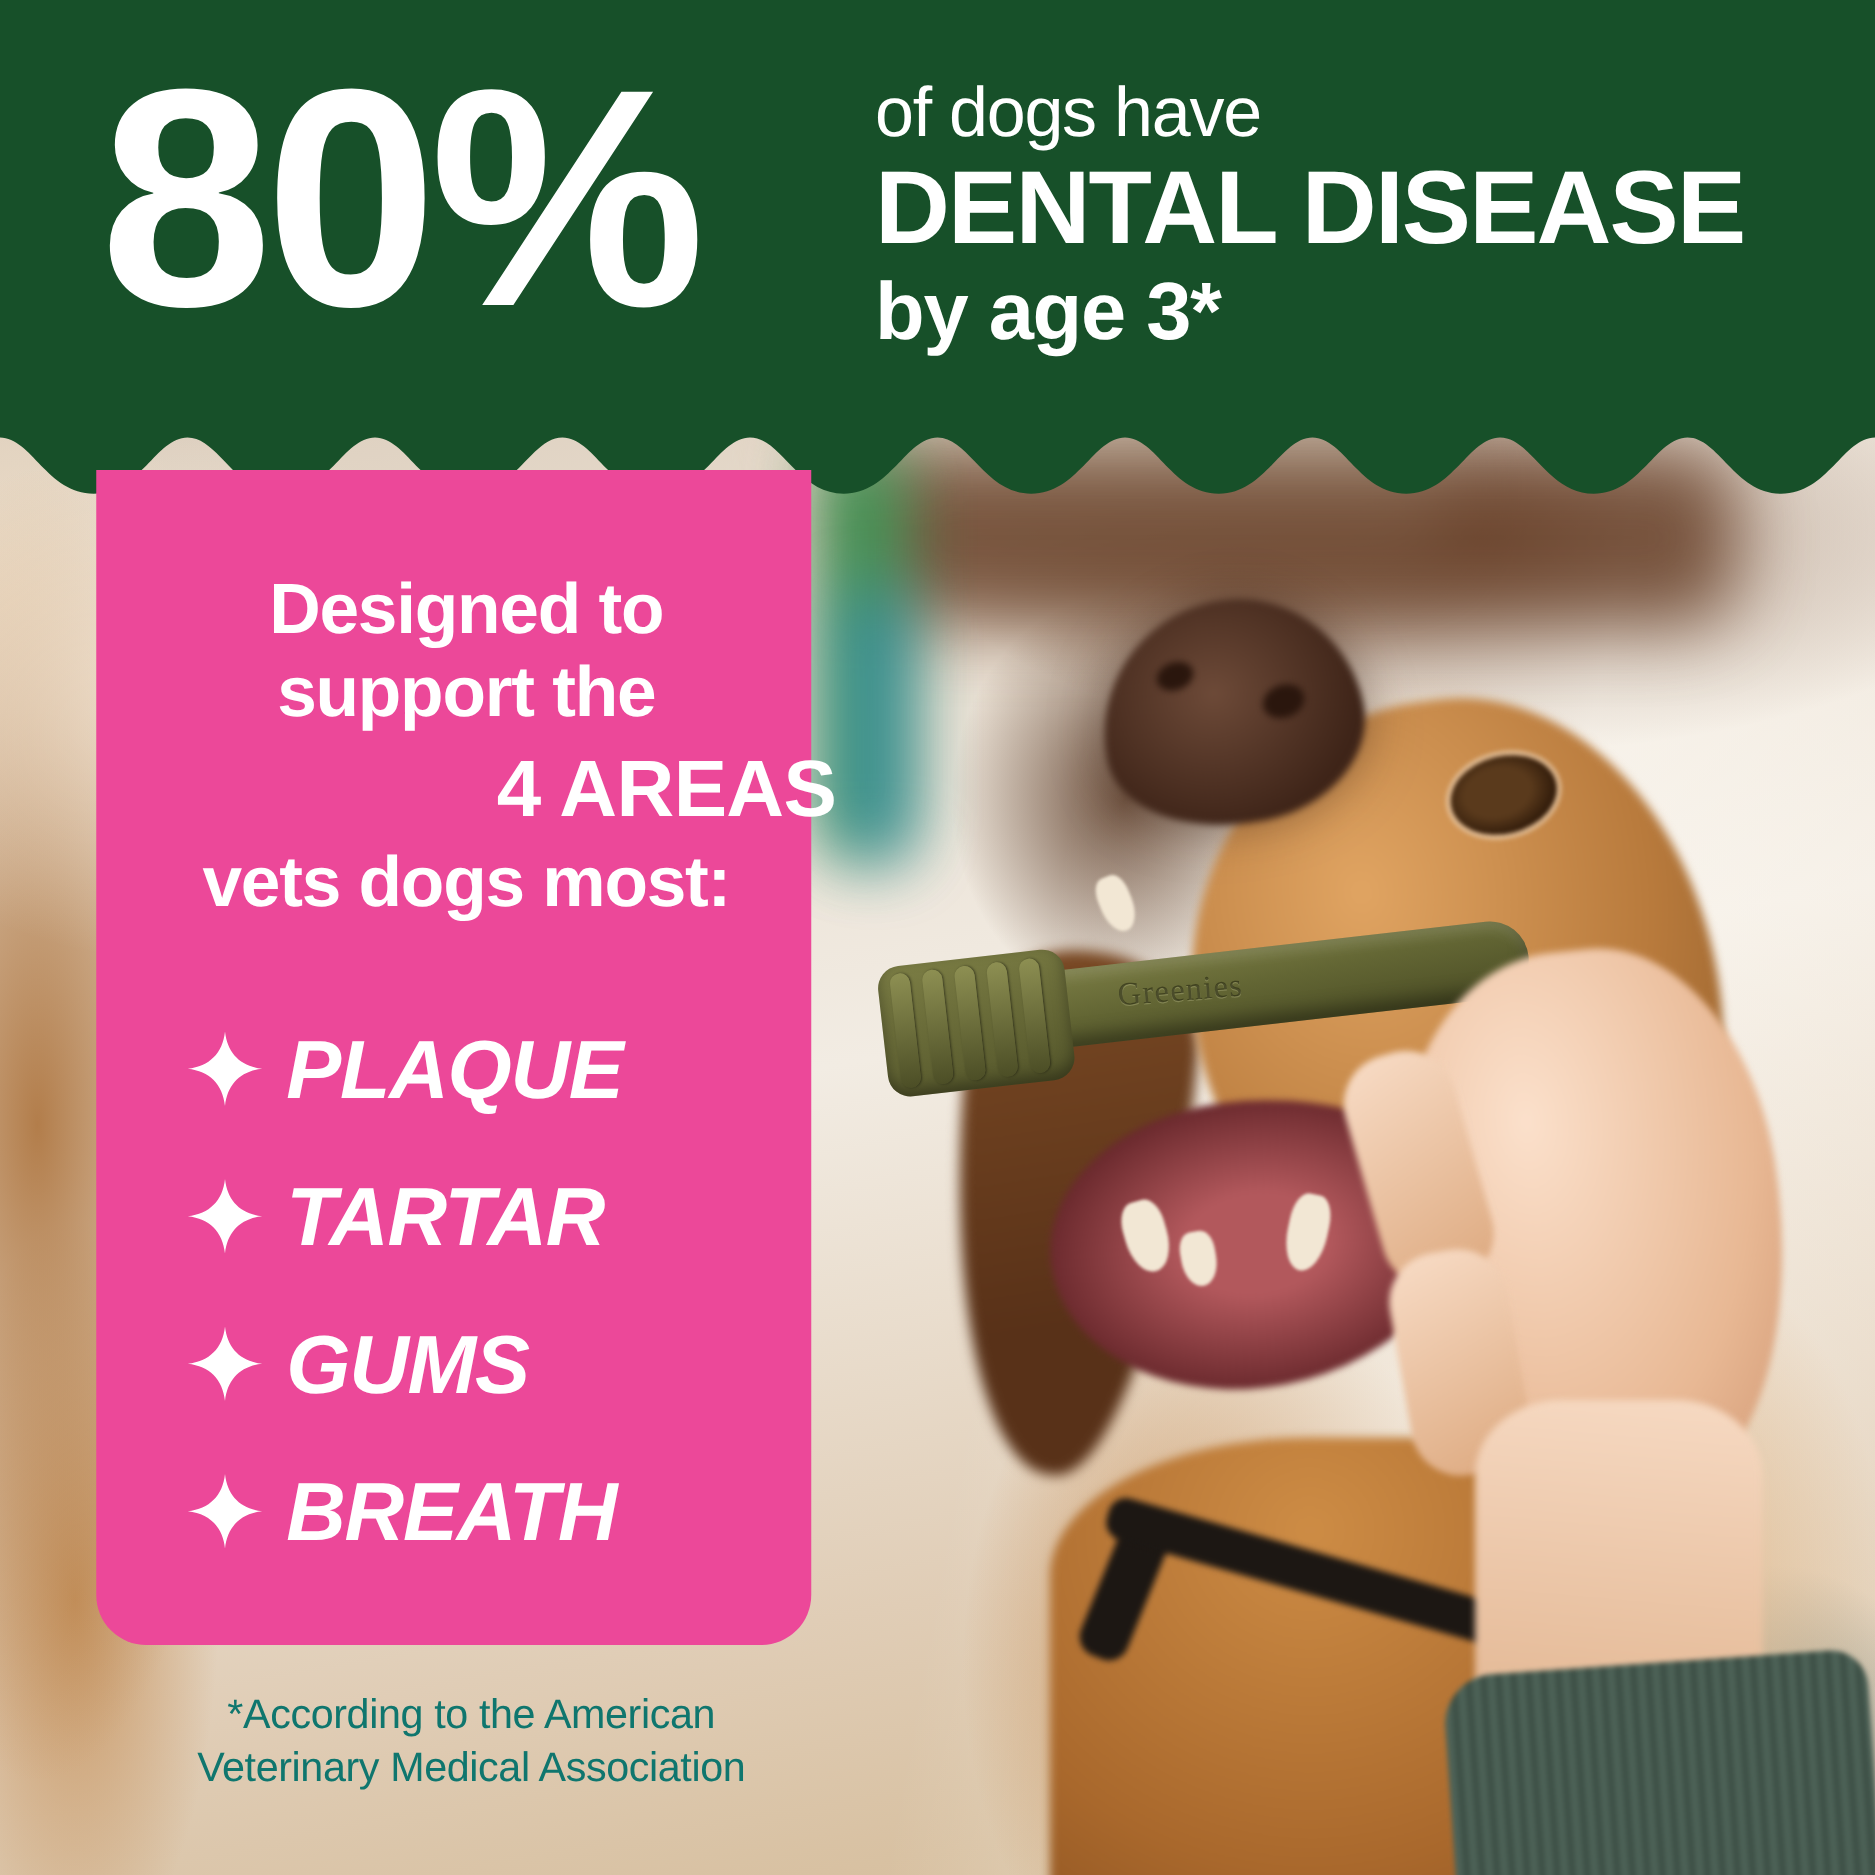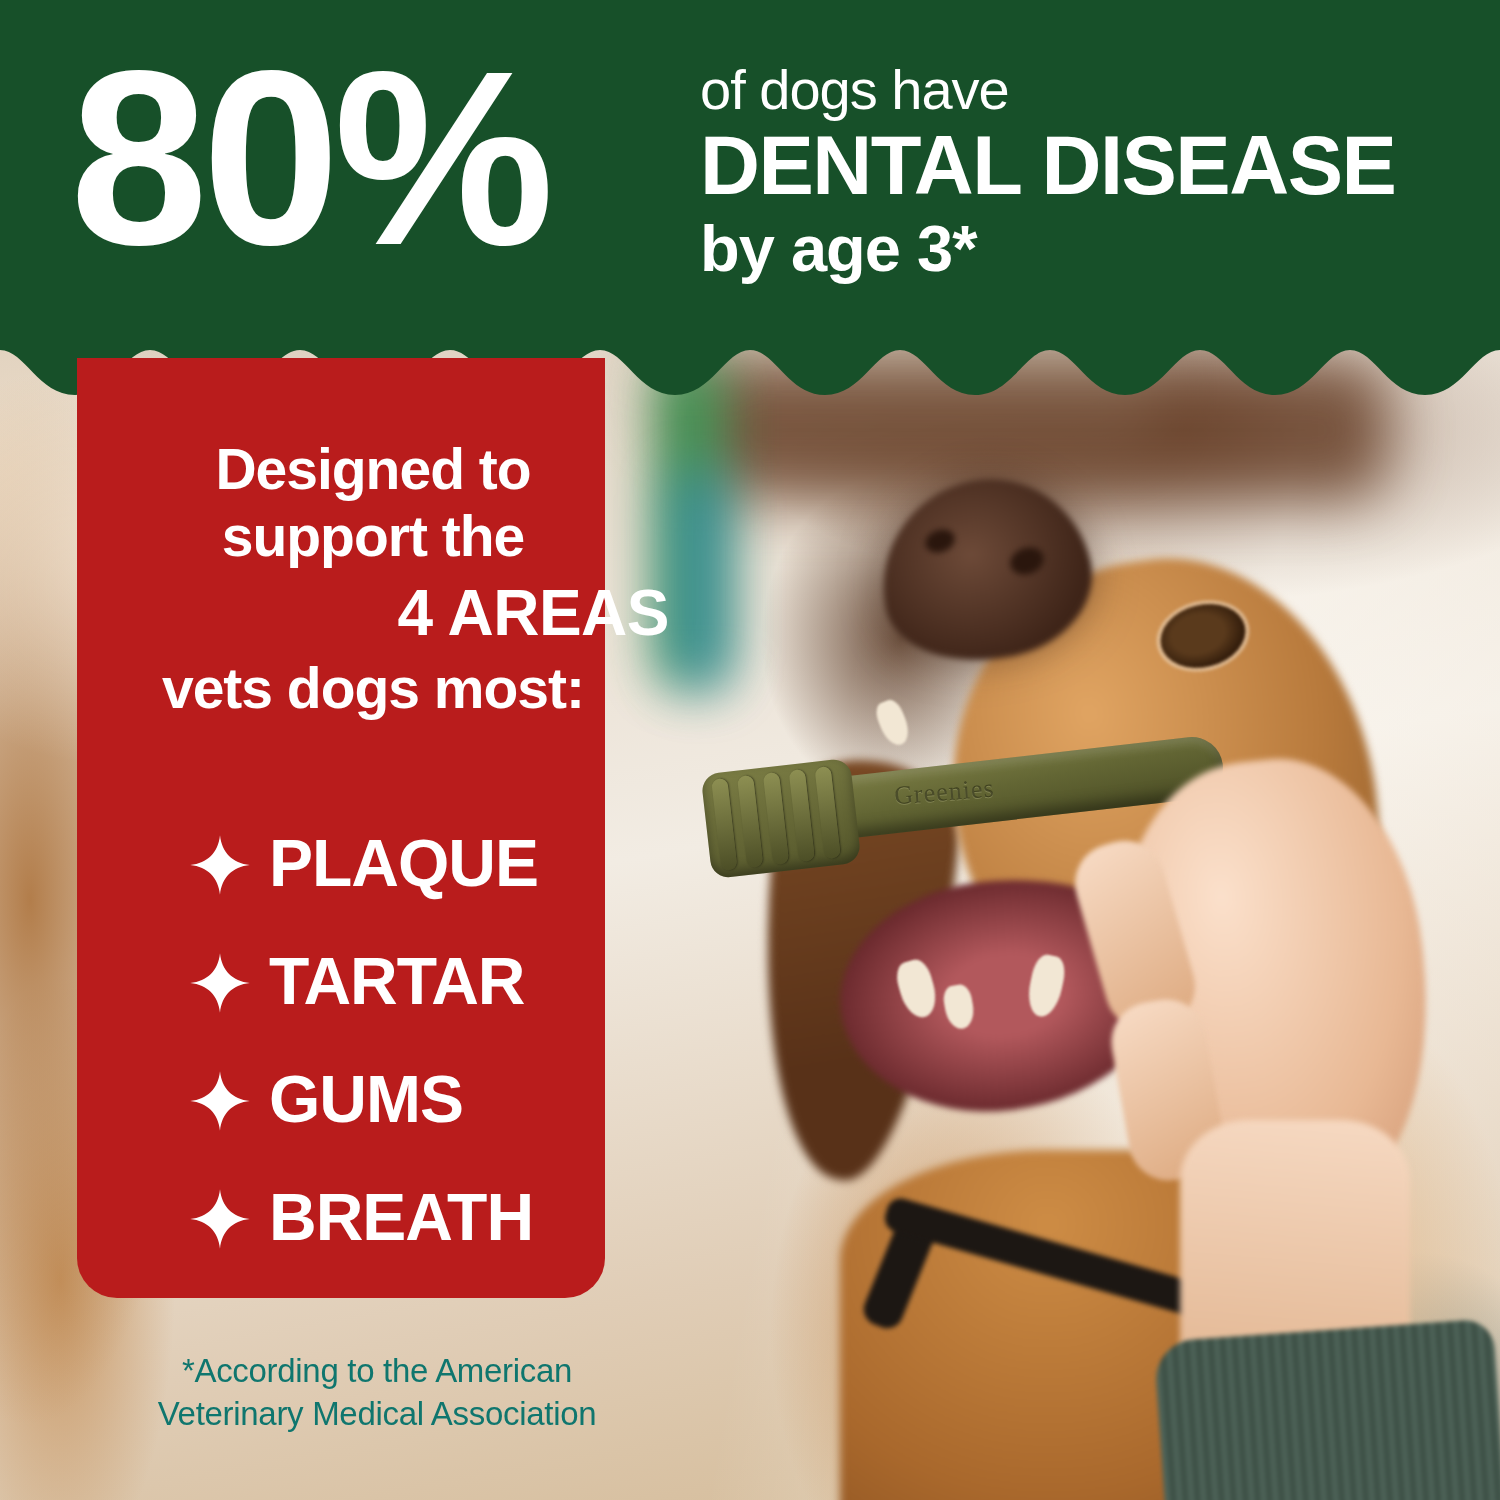--- a/index.html
+++ b/index.html
@@ -170,49 +170,49 @@
 
   
   .header {
     position: absolute; left: 0; top: 0; width: 1500px; height: 400px;
   }
   .header svg { position: absolute; left: 0; top: 0; }
   .header-text {
     position: absolute; left: 0; top: 0; width: 1500px; height: 340px;
   }
   .pct {
-    position: absolute; left: 70px; top: 34px;
+    position: absolute; left: 80px; top: 34px;
     font-size: 248px; font-weight: 700; color: #ffffff;
     letter-spacing: -6px; line-height: 1;
   }
   .hcol { position: absolute; left: 700px; top: 60px; width: 760px; color: #ffffff; }
   .h-line1 { font-size: 56px; font-weight: 400; line-height: 1.08; letter-spacing: -1px; }
   .h-line2 { font-size: 83px; font-weight: 800; line-height: 1.12; letter-spacing: -1.5px; }
   .h-line3 { font-size: 65px; font-weight: 600; line-height: 1.12; letter-spacing: -1px; }
 
   
   .panel {
-    position: absolute; left: 77px; top: 358px; width: 528px; height: 940px;
-    background: #b91c1c;
+    position: absolute; left: 77px; top: 376px; width: 572px; height: 940px;
+    background: #ec4899;
     border-radius: 0 0 40px 40px;
   }
   .panel-head {
     position: absolute; left: 0; top: 78px; width: 592px;
     text-align: center; color: #ffffff;
   }
   .ph-1, .ph-3 { font-size: 57px; font-weight: 600; line-height: 1.18; letter-spacing: -1px; }
   .ph-2 { font-size: 64px; font-weight: 800; line-height: 1.2; letter-spacing: -0.5px; margin-top: 4px; text-align: right; }
   .ph-3 { margin-top: 4px; }
 
   .bullets {
     position: absolute; left: 0; top: 420px; width: 592px;
   }
   .bullet {
-    display: flex; align-items: flex-end;
-    height: 118px; padding-left: 112px;
+    display: flex; align-items: center;
+    height: 118px; padding-left: 72px; font-style: italic;
   }
   .spark { width: 62px; height: 62px; flex: 0 0 62px; margin-right: 18px; }
   .b-label {
     color: #ffffff; font-size: 66px; font-weight: 800; letter-spacing: -1px; line-height: 1;
   }
 
   
   .footnote {
     position: absolute; left: 77px; top: 1350px; width: 600px;
     text-align: center; color: #0f766e;

